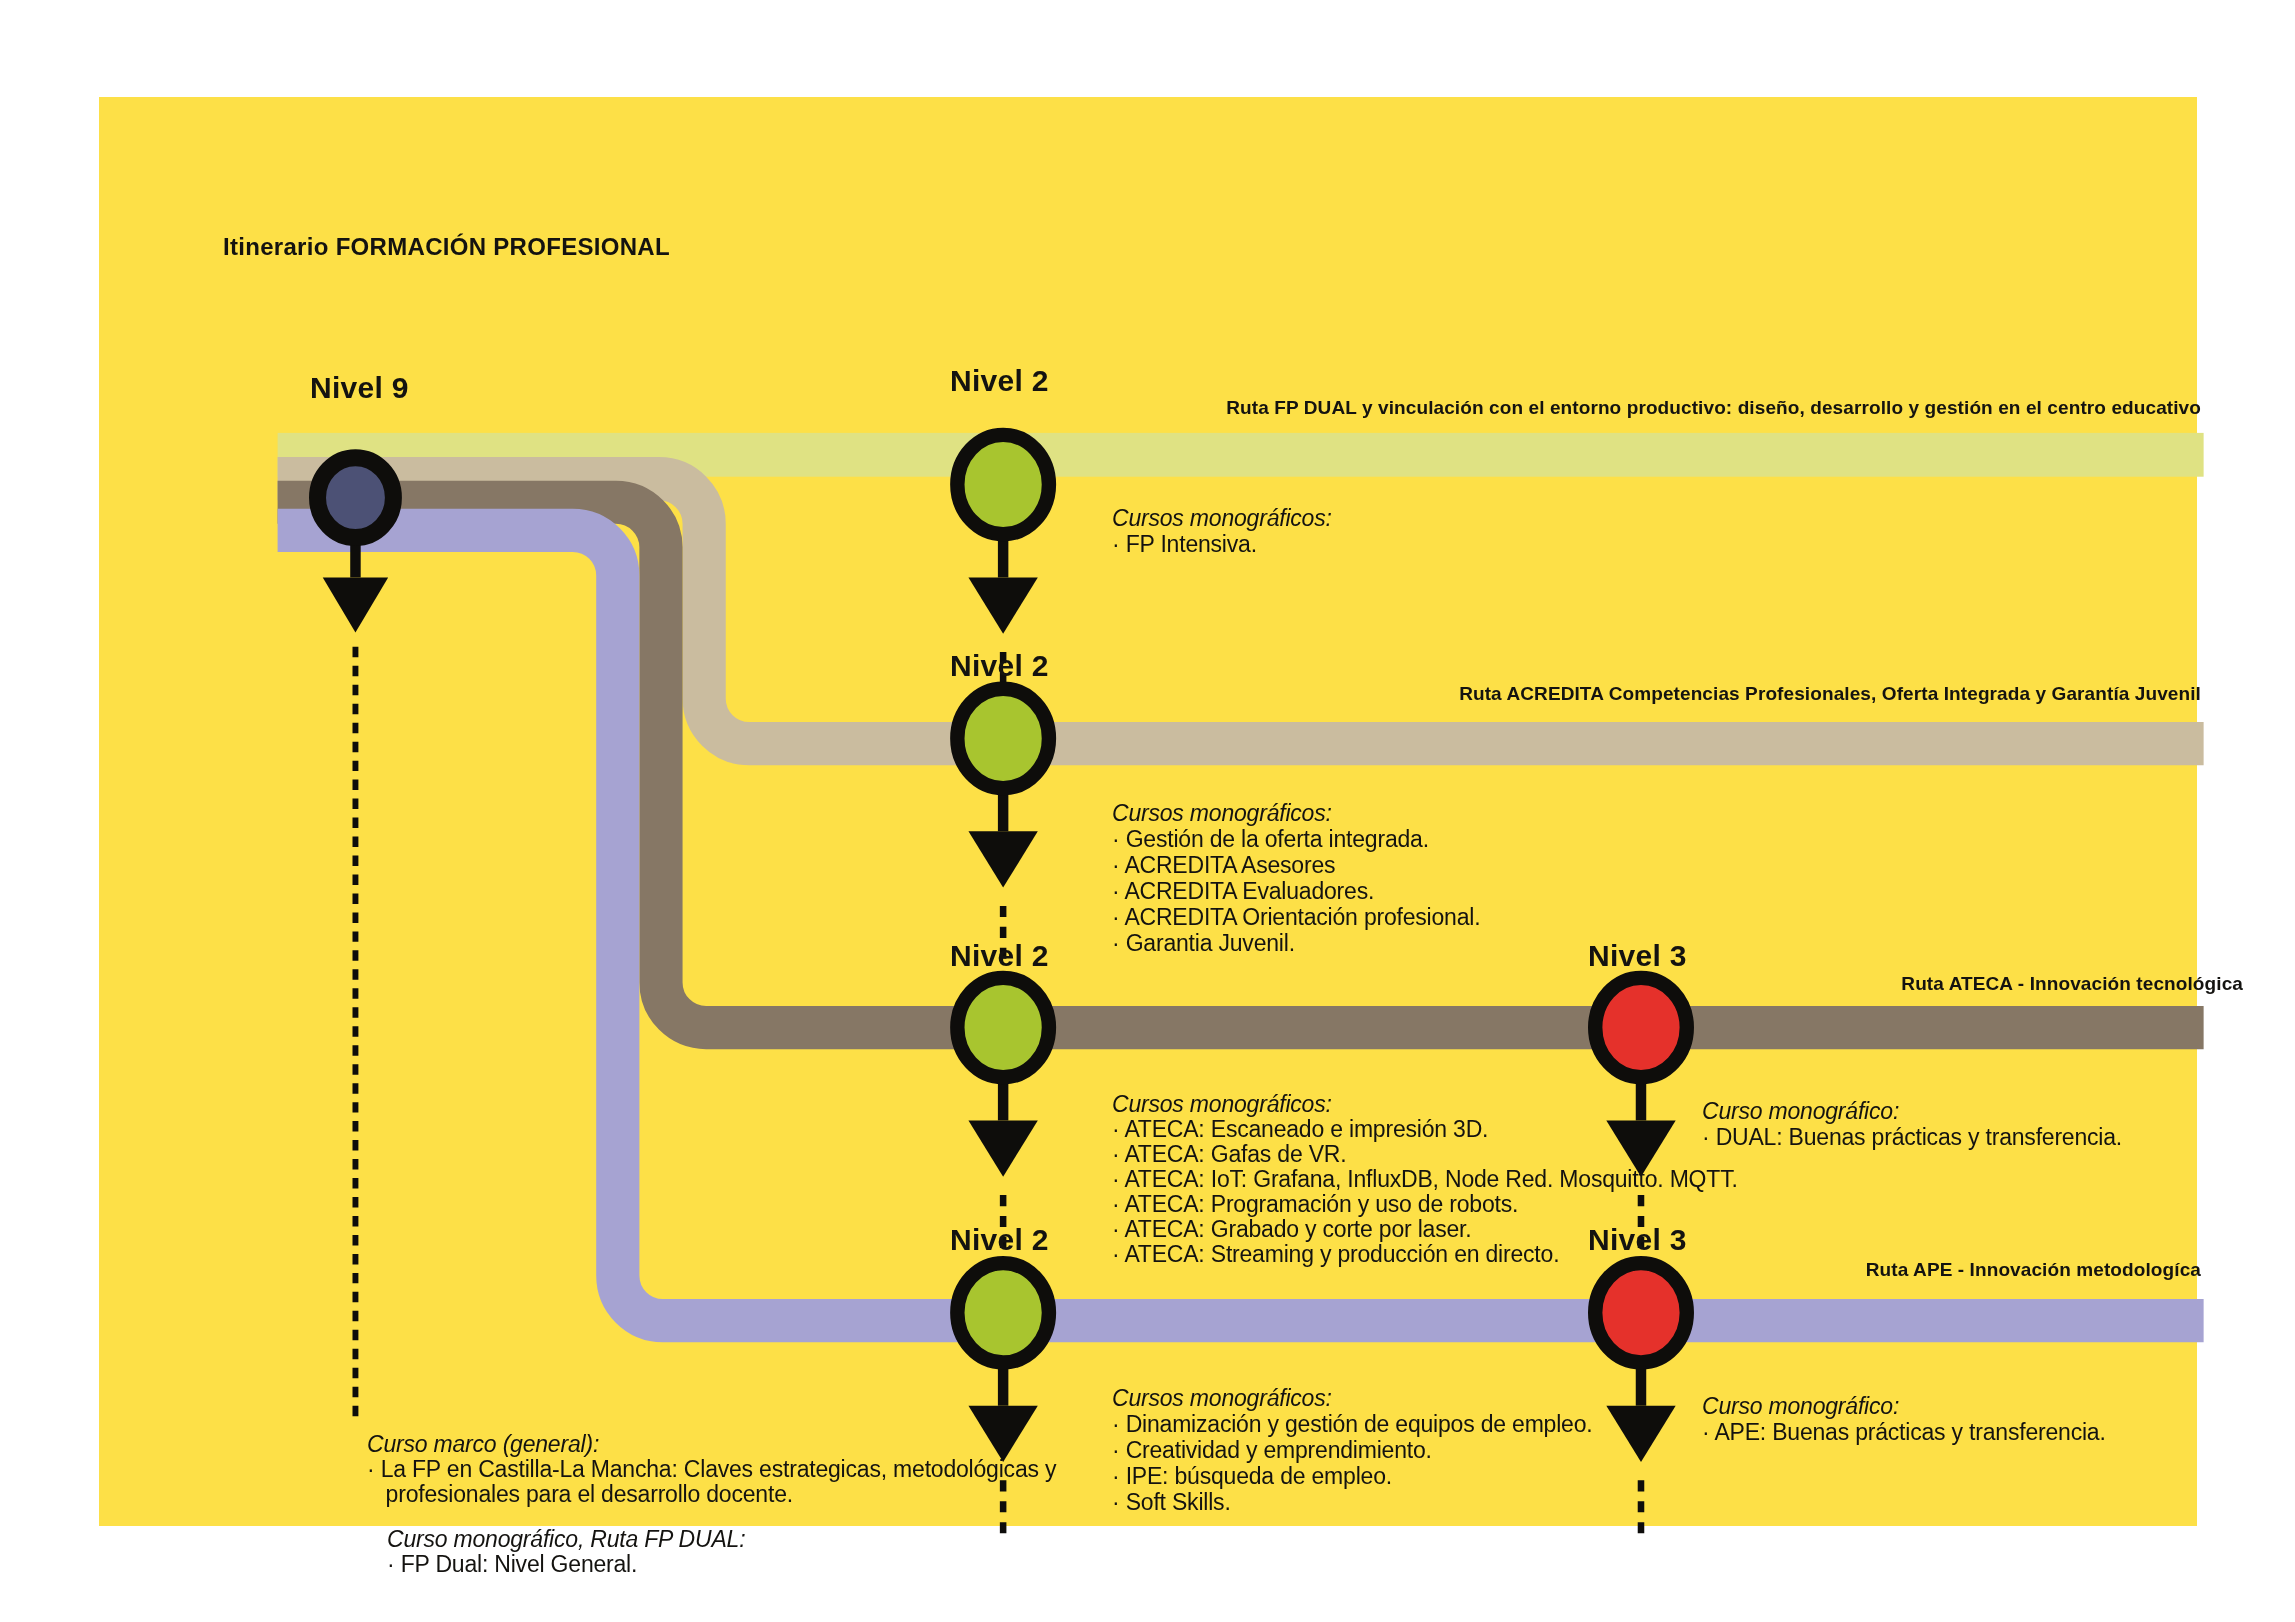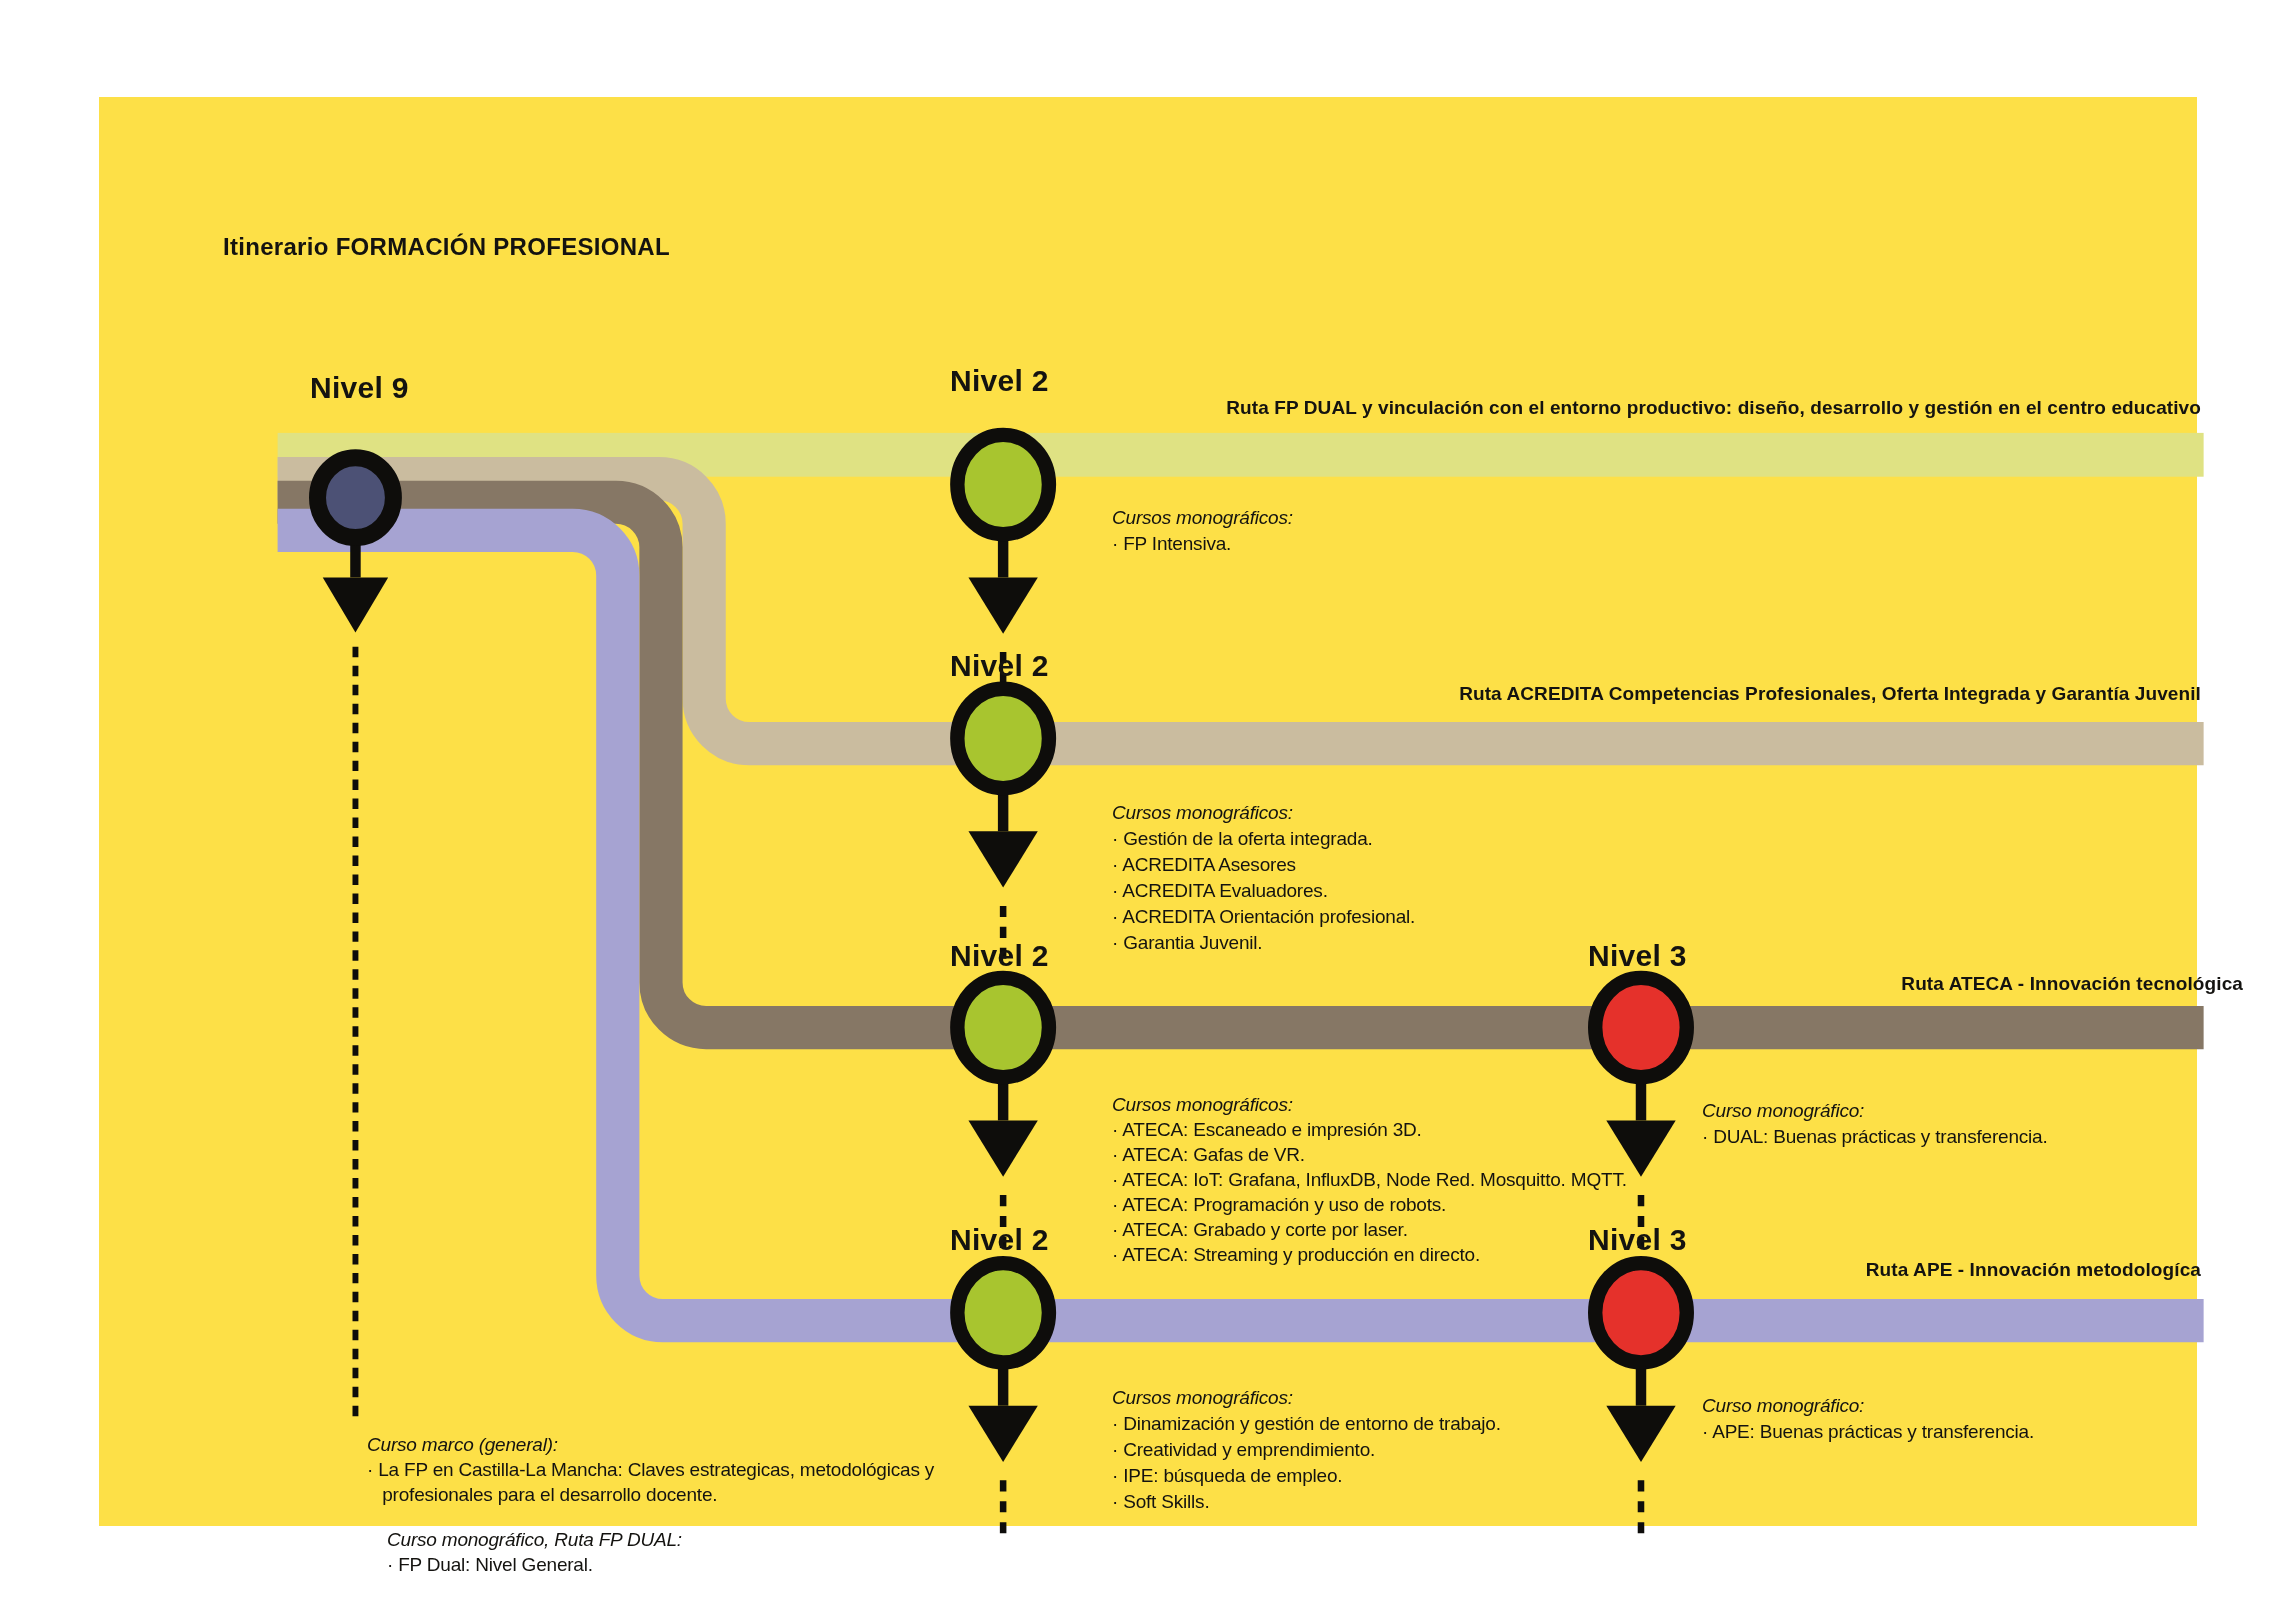--- a/index.html
+++ b/index.html
@@ -5,21 +5,21 @@
   html,body{margin:0;padding:0;background:#ffffff;}
   body{width:2295px;height:1623px;position:relative;overflow:hidden;
        font-family:"Liberation Sans", sans-serif;color:#141310;}
   .panel{position:absolute;left:99px;top:97px;width:2098px;height:1429px;
          background:#fde047;}
   svg.diagram{position:absolute;left:0;top:0;width:2295px;height:1623px;display:block;}
   .abs{position:absolute;}
   .page-title{font-size:24px;font-weight:700;letter-spacing:0.3px;}
   .lvl{font-size:30px;font-weight:700;letter-spacing:0.3px;}
   .route-title{font-size:19px;font-weight:700;text-align:right;letter-spacing:0.1px;}
-  .courses{font-size:19px;line-height:26px;letter-spacing:-0.2px;}
+  .courses{font-size:23px;line-height:26px;letter-spacing:-0.2px;}
   .courses.tight{line-height:25px;}
   .courses .hdr{font-style:italic;}
   .courses .line{white-space:pre-wrap;}
 </style>
 </head>
 <body>
 
 <div class="panel">
 
   <svg class="diagram" viewBox="0 0 3508 2480">
@@ -122,21 +122,21 @@
         <div class="line">· ATECA: IoT: Grafana, InfluxDB, Node Red. Mosquitto. MQTT.</div>
         <div class="line">· ATECA: Programación y uso de robots.</div>
         <div class="line">· ATECA: Grabado y corte por laser.</div>
         <div class="line">· ATECA: Streaming y producción en directo.</div>
       </div>
   </div>
 
   <div class="abs courses" style="left:1013px;top:1288px;">
     <div class="hdr">Cursos monográficos:</div>
     <div>
-        <div class="line">· Dinamización y gestión de entorno de trabajo.</div>
+        <div class="line">· Dinamización y gestión de equipos de empleo.</div>
         <div class="line">· Creatividad y emprendimiento.</div>
         <div class="line">· IPE: búsqueda de empleo.</div>
         <div class="line">· Soft Skills.</div>
       </div>
   </div>
 
   <div class="abs courses" style="left:1603px;top:1001px;">
     <div class="hdr">Curso monográfico:</div>
     <div>
         <div class="line">· DUAL: Buenas prácticas y transferencia.</div>

